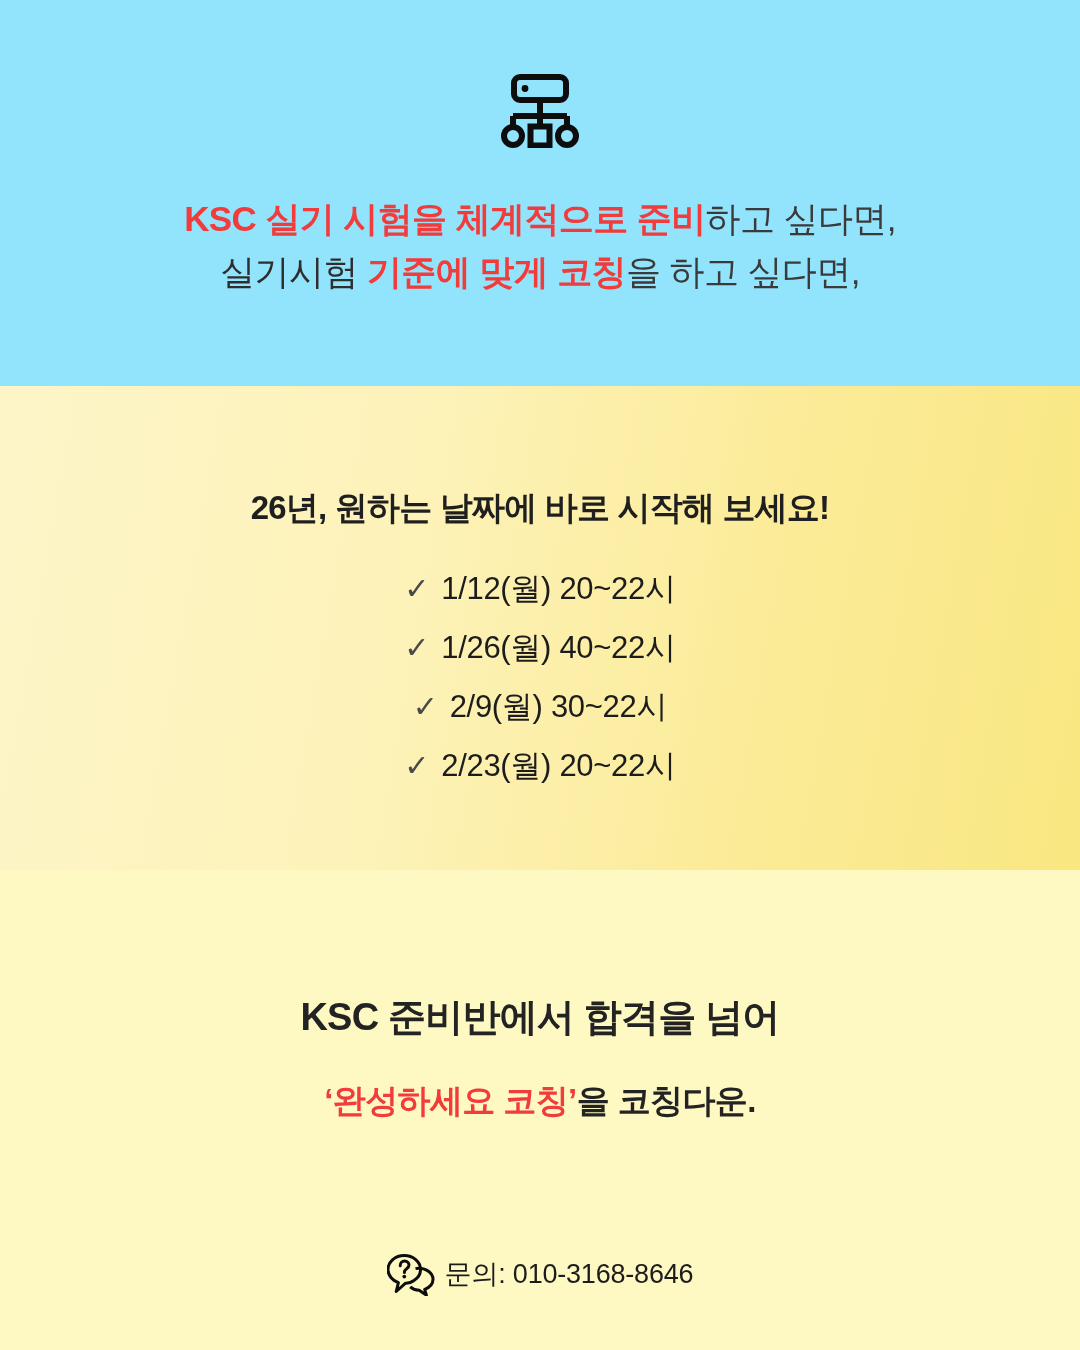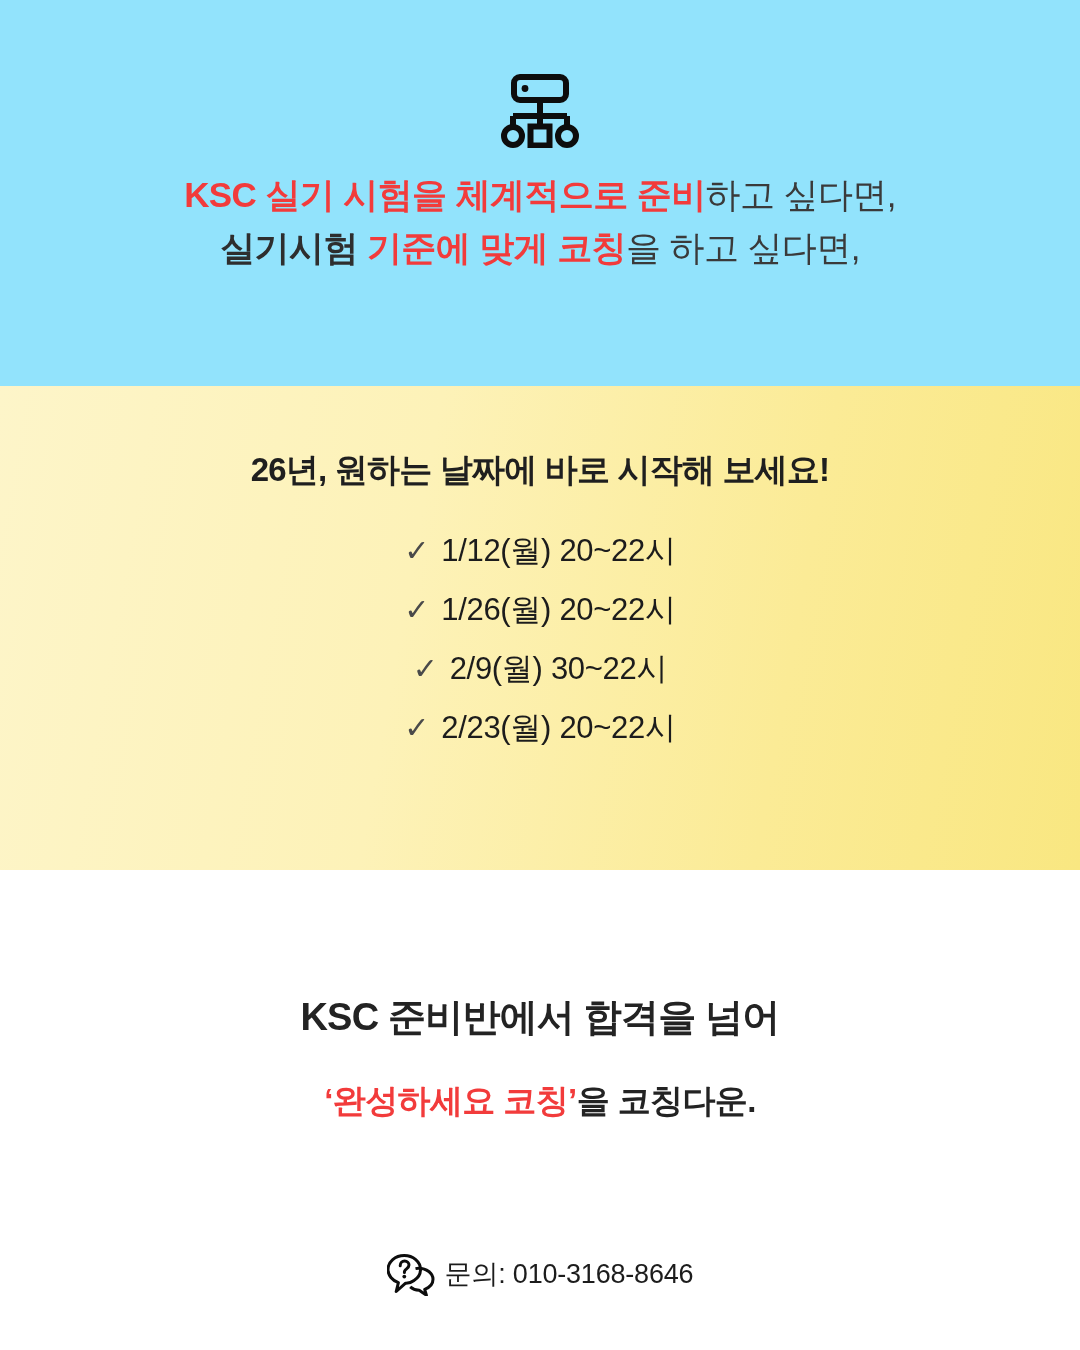--- a/index.html
+++ b/index.html
@@ -31,53 +31,53 @@
     flex-direction: column;
     align-items: center;
     padding-top: 74px;
   }
   .hierarchy-icon {
     width: 86px;
     height: 74px;
     display: block;
   }
   .headline-block {
-    margin-top: 20px;
+    margin-top: 44px;
     text-align: center;
     line-height: 1.52;
   }
   .headline-line {
     font-size: 35px;
     font-weight: 700;
     color: #333333;
     letter-spacing: -0.6px;
     white-space: nowrap;
   }
   .accent {
     color: #f23b3b;
     font-weight: 700;
   }
   .strong-dark {
     color: #2e2e2e;
-    font-weight: 700;
+    font-weight: 400;
   }
   .normal-dark {
     color: #3a3a3a;
     font-weight: 400;
   }
 
   
   .band-middle {
     height: 484px;
     background: linear-gradient(100deg, #fdf5c9 0%, #fdf2b8 38%, #fbeb96 72%, #f9e781 100%);
     box-sizing: border-box;
     display: flex;
     flex-direction: column;
     align-items: center;
-    padding-top: 62px;
+    padding-top: 100px;
   }
   .sub-headline {
     font-size: 33px;
     font-weight: 700;
     color: #1f1f1f;
     letter-spacing: -0.8px;
     white-space: nowrap;
   }
   .schedule-list {
     margin: 10px;
@@ -98,21 +98,21 @@
   .check-mark {
     color: #4a4a4a;
     font-size: 30px;
     font-weight: 700;
     margin-right: 12px;
   }
 
   
   .band-bottom {
     flex: 1;
-    background: #ffffff;
+    background: #fef9c3;
     box-sizing: border-box;
     display: flex;
     flex-direction: column;
     align-items: center;
     padding-top: 122px;
   }
   .closing-line-1 {
     font-size: 38px;
     font-weight: 700;
     color: #232323;
@@ -180,21 +180,21 @@
 
   <section class="band-middle">
 
     <div class="sub-headline">26년, 원하는 날짜에 바로 시작해 보세요!</div>
 
     <ul class="schedule-list">
       <li class="schedule-item">
         <span class="check-mark">✓</span><span>1/12(월) 20~22시</span>
       </li>
       <li class="schedule-item">
-        <span class="check-mark">✓</span><span>1/26(월) 20~22시</span>
+        <span class="check-mark">✓</span><span>1/26(월) 40~22시</span>
       </li>
       <li class="schedule-item">
         <span class="check-mark">✓</span><span>2/9(월) 30~22시</span>
       </li>
       <li class="schedule-item">
         <span class="check-mark">✓</span><span>2/23(월) 20~22시</span>
       </li>
     </ul>
   </section>
 

